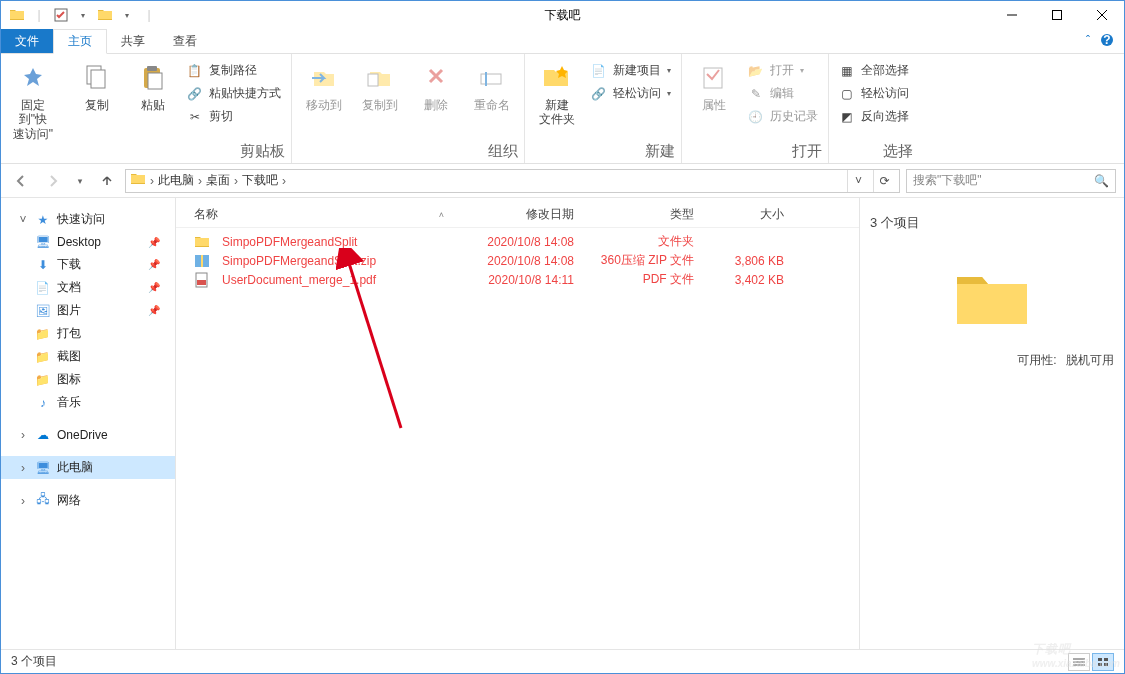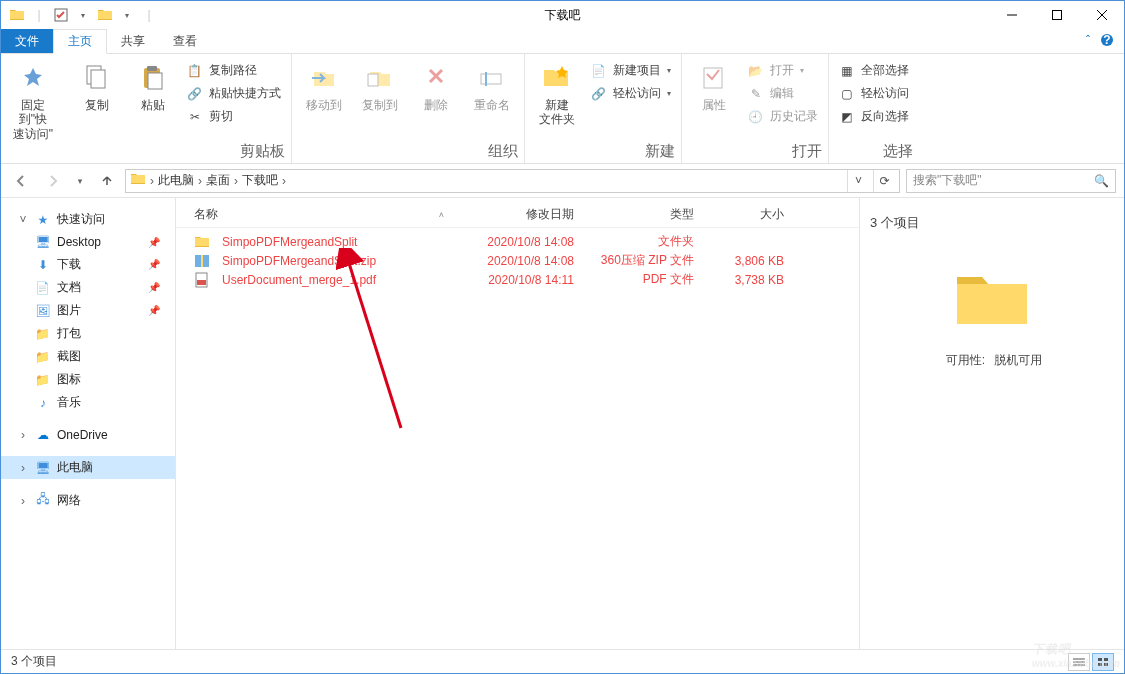--- a/index.html
+++ b/index.html
@@ -60,21 +60,21 @@
 .col-type { width: 120px; }
 .col-size { width: 90px; }
 .rows { padding: 4px 0; }
 .frow { display: flex; align-items: center; padding: 1px 8px 1px 18px; color: #ef4444; }
 .frow .fico { width: 16px; height: 16px; margin-right: 6px; display:inline-flex; align-items:center; justify-content:center; }
 .frow .c { padding-right: 10px; }
 
 .preview { width: 265px; border-left: 1px solid #e5e5e5; padding: 16px 10px; color: #444; }
 .preview .phead { font-size: 13px; margin-bottom: 30px; }
 .preview .picon { width: 80px; height: 70px; margin: 10px auto 20px; }
-.preview .pline { text-align: center; padding-left: 4px; }
+.preview .pline { text-align: right; padding-left: 4px; }
 
 
 .statusbar { height: 24px; border-top: 1px solid #e5e5e5; display: flex; align-items: center; padding: 0 10px; color: #444; }
 .statusbar .viewbtns { margin-left: auto; display: flex; gap: 2px; }
 .statusbar .vbtn { width: 22px; height: 18px; border: 1px solid #ccc; display:flex;align-items:center;justify-content:center; }
 .statusbar .vbtn.active { background: #cde8ff; border-color:#7ab7ea;}
 
 
 .arrow-annot { position: absolute; pointer-events: none; }
 
@@ -475,21 +475,21 @@
             <span class="fico">
               <svg width="16" height="16">
                 <rect x="2" y="1" width="11" height="14" fill="#fff" stroke="#888"></rect>
                 <rect x="3" y="8" width="9" height="5" fill="#d9534f"></rect>
               </svg>
             </span>
             <span>UserDocument_merge_1.pdf</span>
           </div>
         <div class="c col-date">2020/10/8 14:11</div>
         <div class="c col-type">PDF 文件</div>
-        <div class="c col-size">3,738 KB</div>
+        <div class="c col-size">3,402 KB</div>
       </div>
     </div>
 
     <svg class="arrow-annot" style="left:160px; top:50px;" width="80" height="190">
       <defs>
           <marker id="ah" markerWidth="10" markerHeight="10" refX="2" refY="5" orient="auto">
             <path d="M0 0L10 5L0 10z" fill="#d9001b"></path>
           </marker>
         </defs>
       <line x1="65" y1="180" x2="12" y2="12" stroke="#d9001b" stroke-width="3" marker-end="url(#ah)"></line>

